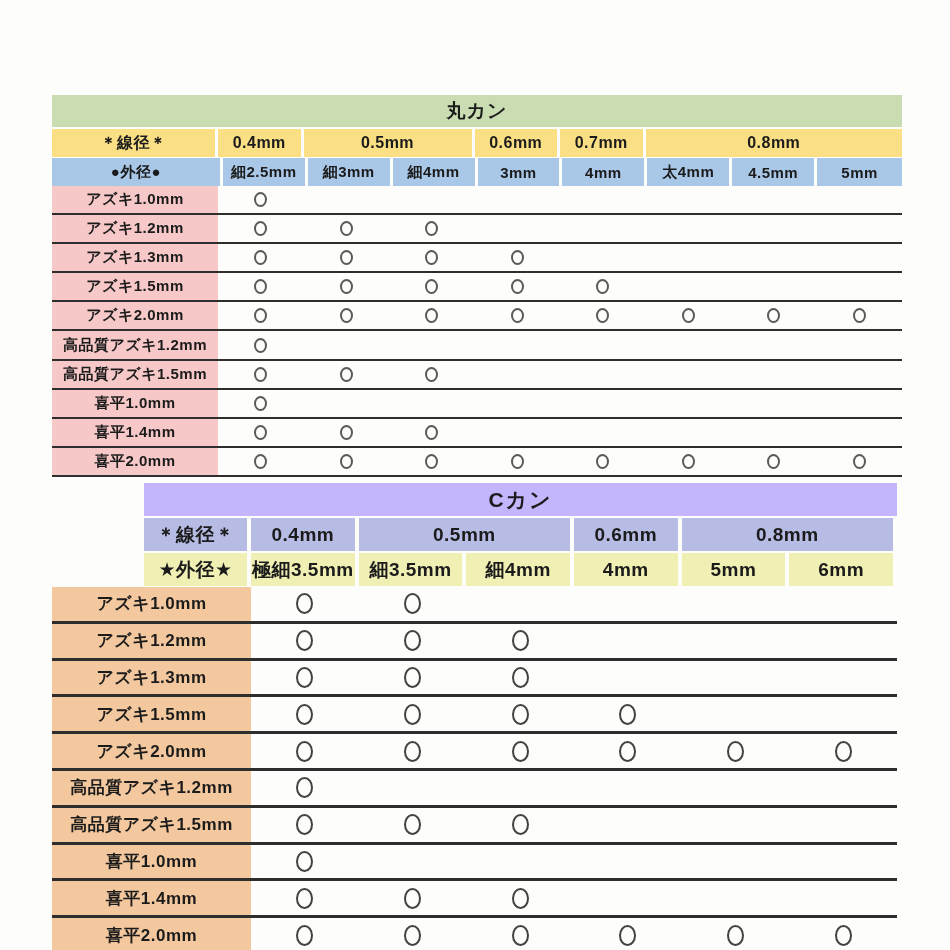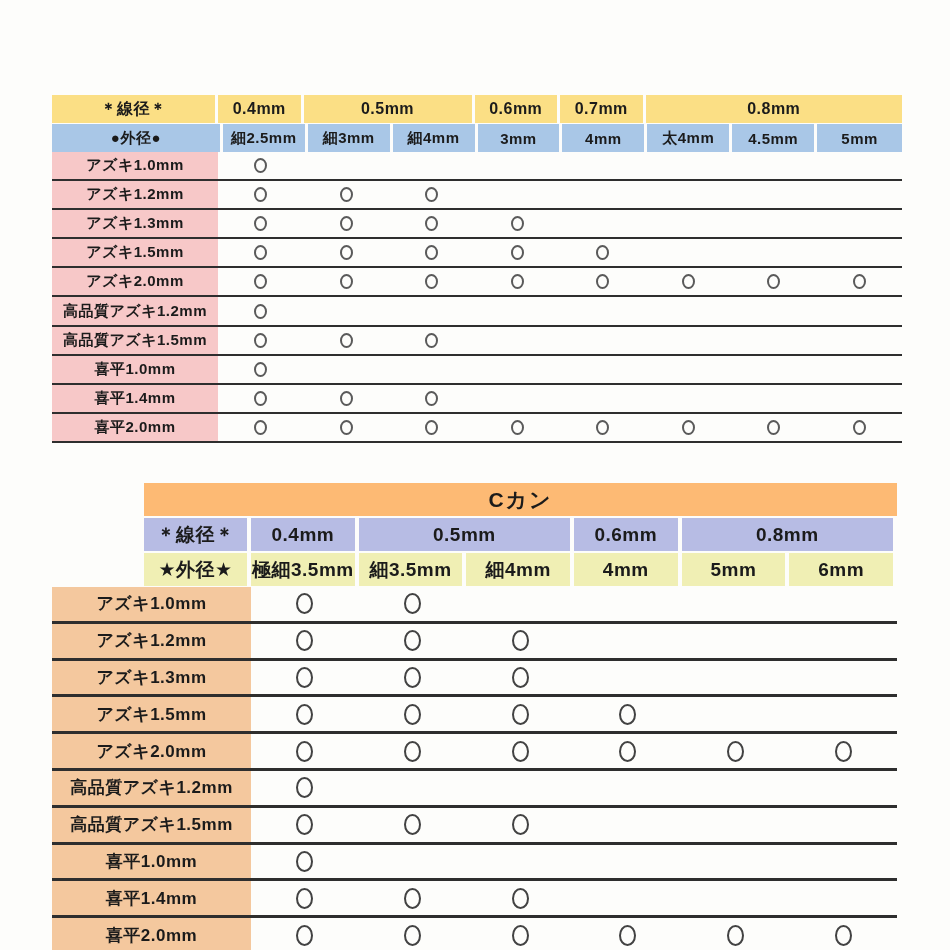--- a/index.html
+++ b/index.html
@@ -33,41 +33,42 @@
   .maru-wire{height:28px;font-size:16px;margin-bottom:1px;}
   .maru-wire .cell{background:#fbdf85;}
   .maru-outer{height:28px;font-size:15px;}
   .maru-outer .cell{background:#a9c7e7;}
   .maru-row{height:29.1px;border-bottom:2px solid #2e2e2e;font-size:15px;box-sizing:border-box;}
   .maru-row .label{background:#f7c8c8;}
   .ring-s{width:13px;height:15px;border:2px solid #5a5a5a;border-radius:50%;box-sizing:border-box;}
   
   .table-c{position:absolute;left:52px;top:483px;width:845px;}
   .c-header{
-    margin-left:92px;width:753px;height:33px;background:#fdba74;
+    margin-left:92px;width:753px;height:33px;background:#c4b5fd;
     display:flex;align-items:center;justify-content:center;font-size:21px;
     margin-bottom:2px;letter-spacing:2px;box-sizing:border-box;
   }
   .c-wire{margin-left:92px;height:33px;font-size:19px;margin-bottom:2px;}
   .c-wire .cell{background:#b7bce4;}
   .c-wire .sep{border-right:4px solid #fdfdfb;}
   .c-outer{margin-left:92px;height:33px;font-size:19px;margin-bottom:1px;}
   .c-outer .cell{background:#f0efb4;}
   .c-outer .sep{border-right:4px solid #fdfdfb;}
   .c-row{height:36.8px;border-bottom:3px solid #2e2e2e;font-size:17px;box-sizing:border-box;}
   .c-row .label{background:#f4c89e;}
   .ring-l{width:17px;height:21px;border:2px solid #424242;border-radius:50%;box-sizing:border-box;}
 </style>
 </head>
 <body>
 
 <div class="page">
 
 
   <div class="table-maru">
+    <div class="maru-header">丸カン</div>
     <div class="t-row maru-wire" id="maru-wire">
       <div class="cell sep" style="width:166px">＊線径＊</div>
     <div class="cell sep" style="width: 85.5px;">0.4mm</div>
         <div class="cell sep" style="width: 171px;">0.5mm</div>
         <div class="cell sep" style="width: 85.5px;">0.6mm</div>
         <div class="cell sep" style="width: 85.5px;">0.7mm</div>
         <div class="cell sep" style="width: 256.5px;">0.8mm</div>
       </div>
     <div class="t-row maru-outer" id="maru-outer">
       <div class="cell sep" style="width:172px">●外径●</div>

